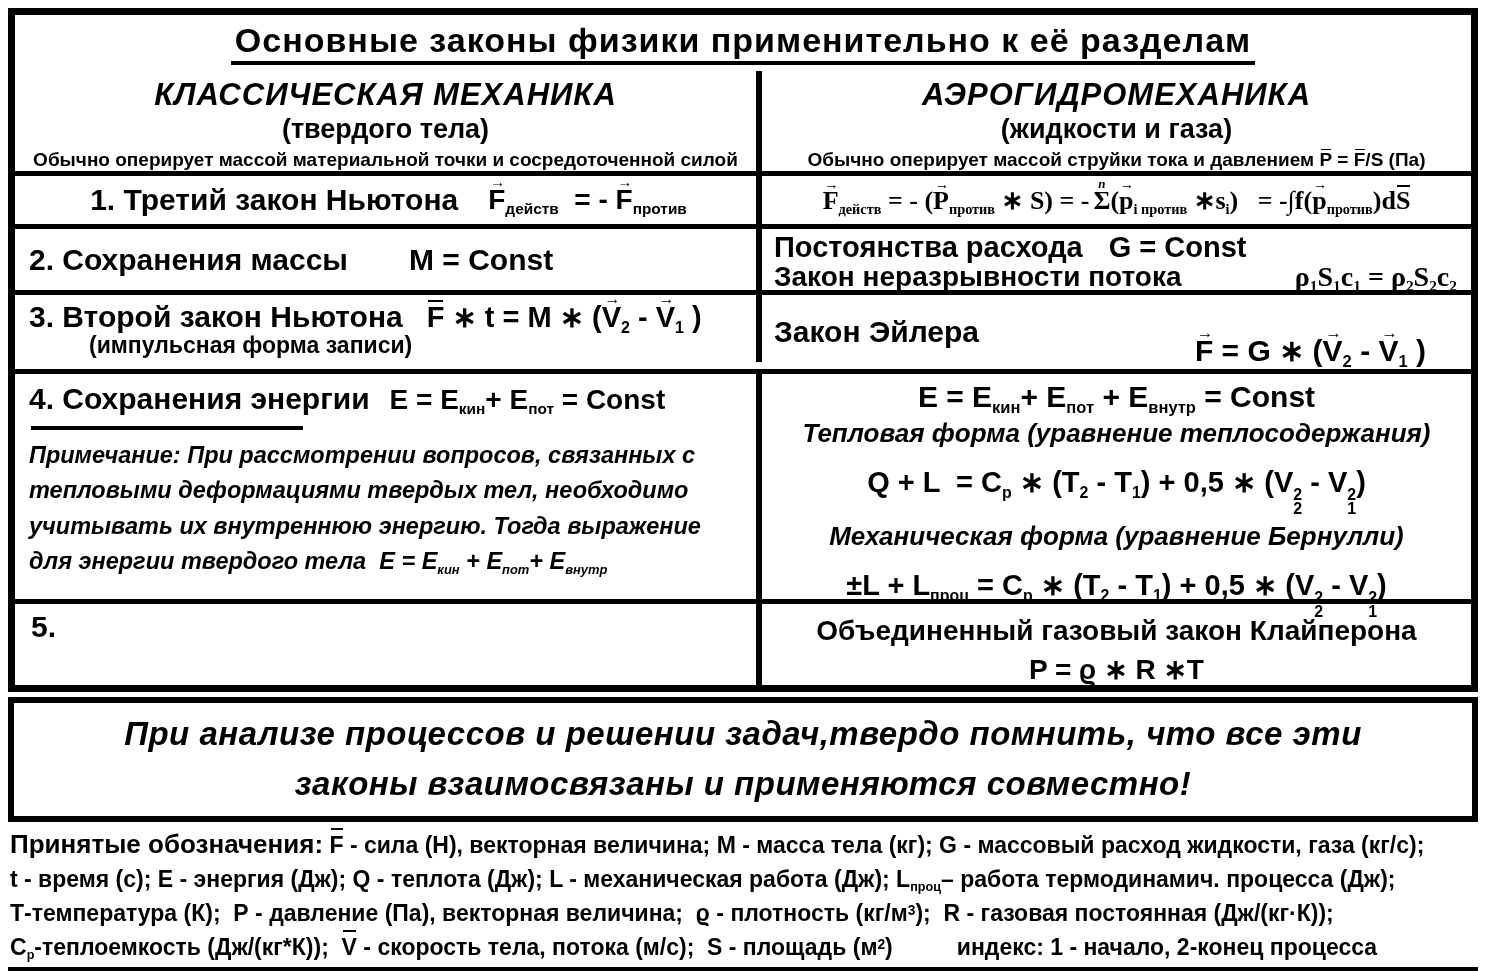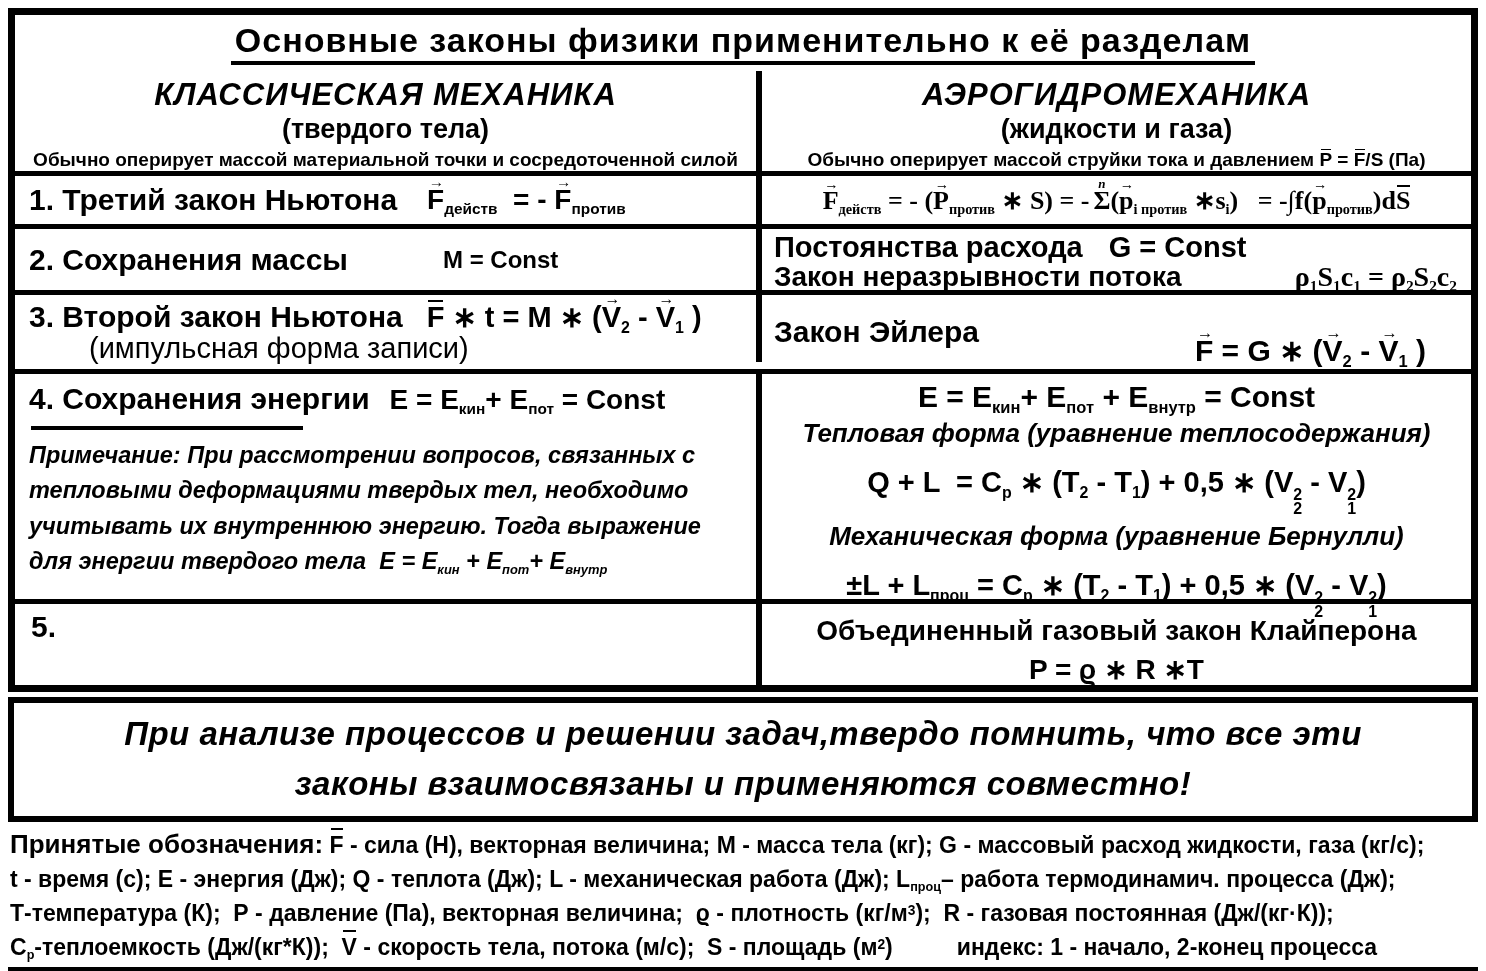--- a/index.html
+++ b/index.html
@@ -27,36 +27,36 @@
   .hcell { text-align:center; display:flex; flex-direction:column; justify-content:space-between; height:100px; padding-bottom:0; }
   .col-title { font-size:31px; font-weight:bold; font-style:italic; letter-spacing:1px; margin-top:2px; }
   .col-sub { font-size:27px; font-weight:bold; margin-top:-4px; }
   .col-note { font-size:19px; font-weight:bold; }
 
   
   .law { font-size:30px; font-weight:bold; white-space:nowrap; }
   .formula { font-size:28px; font-weight:bold; white-space:nowrap; }
   .serif { font-family:"Liberation Serif", serif; }
 
-  .r1l { height:53px; display:flex; align-items:center; padding-left:14px; }
+  .r1l { height:53px; display:flex; align-items:center; padding-left:14px;justify-content:center; }
   .r1l .formula { margin-left:30px; }
   .r1r { height:53px; display:flex; align-items:center; justify-content:center; font-size:26px; font-weight:bold; }
 
   .r2l { height:66px; display:flex; align-items:center; padding-left:14px; }
-  .r2l .formula { margin-left:95px; font-size:24px; }
+  .r2l .formula { margin-left:61px; font-size:30px; }
   .r2r { height:66px; padding:2px 14px 0 12px; }
   .r2r .line { display:flex; align-items:baseline; white-space:nowrap; }
   .r2r .ln1 { font-size:29px; font-weight:bold; }
   .r2r .ln1 .f { margin-left:26px; }
   .r2r .ln2 { font-size:28px; font-weight:bold; justify-content:space-between; margin-top:-3px; }
 
   .r3l { height:72px; padding-left:14px; padding-top:5px; }
   .r3l .top { display:flex; align-items:baseline; }
   .r3l .formula { margin-left:24px; font-size:29px; }
-  .r3l .note { font-size:29px; font-weight:normal; margin-left:60px; margin-top:-2px; }
+  .r3l .note { font-size:23px; font-weight:bold; margin-left:60px; margin-top:-2px; }
   .r3r { height:79px; display:flex; align-items:center; justify-content:space-between; padding:0 45px 0 12px; }
   .r3r .formula { font-size:30px;margin-top:37px; }
 
   .r4l { height:230px; padding-left:14px; padding-top:8px; }
   .r4l .top { display:flex; align-items:baseline; }
   .r4l .formula { margin-left:20px; font-size:28px; }
   .r4l .rule { width:272px; height:4px; background:#000; margin:10px 0 8px 2px; }
   .r4l .note { font-size:23.5px; font-weight:bold; font-style:italic; line-height:1.5; padding-right:38px; }
   .r4r { height:230px; text-align:center; padding-top:4px; }
   .r4r .f-big { font-size:30px; font-weight:bold; margin-top:2px; }

